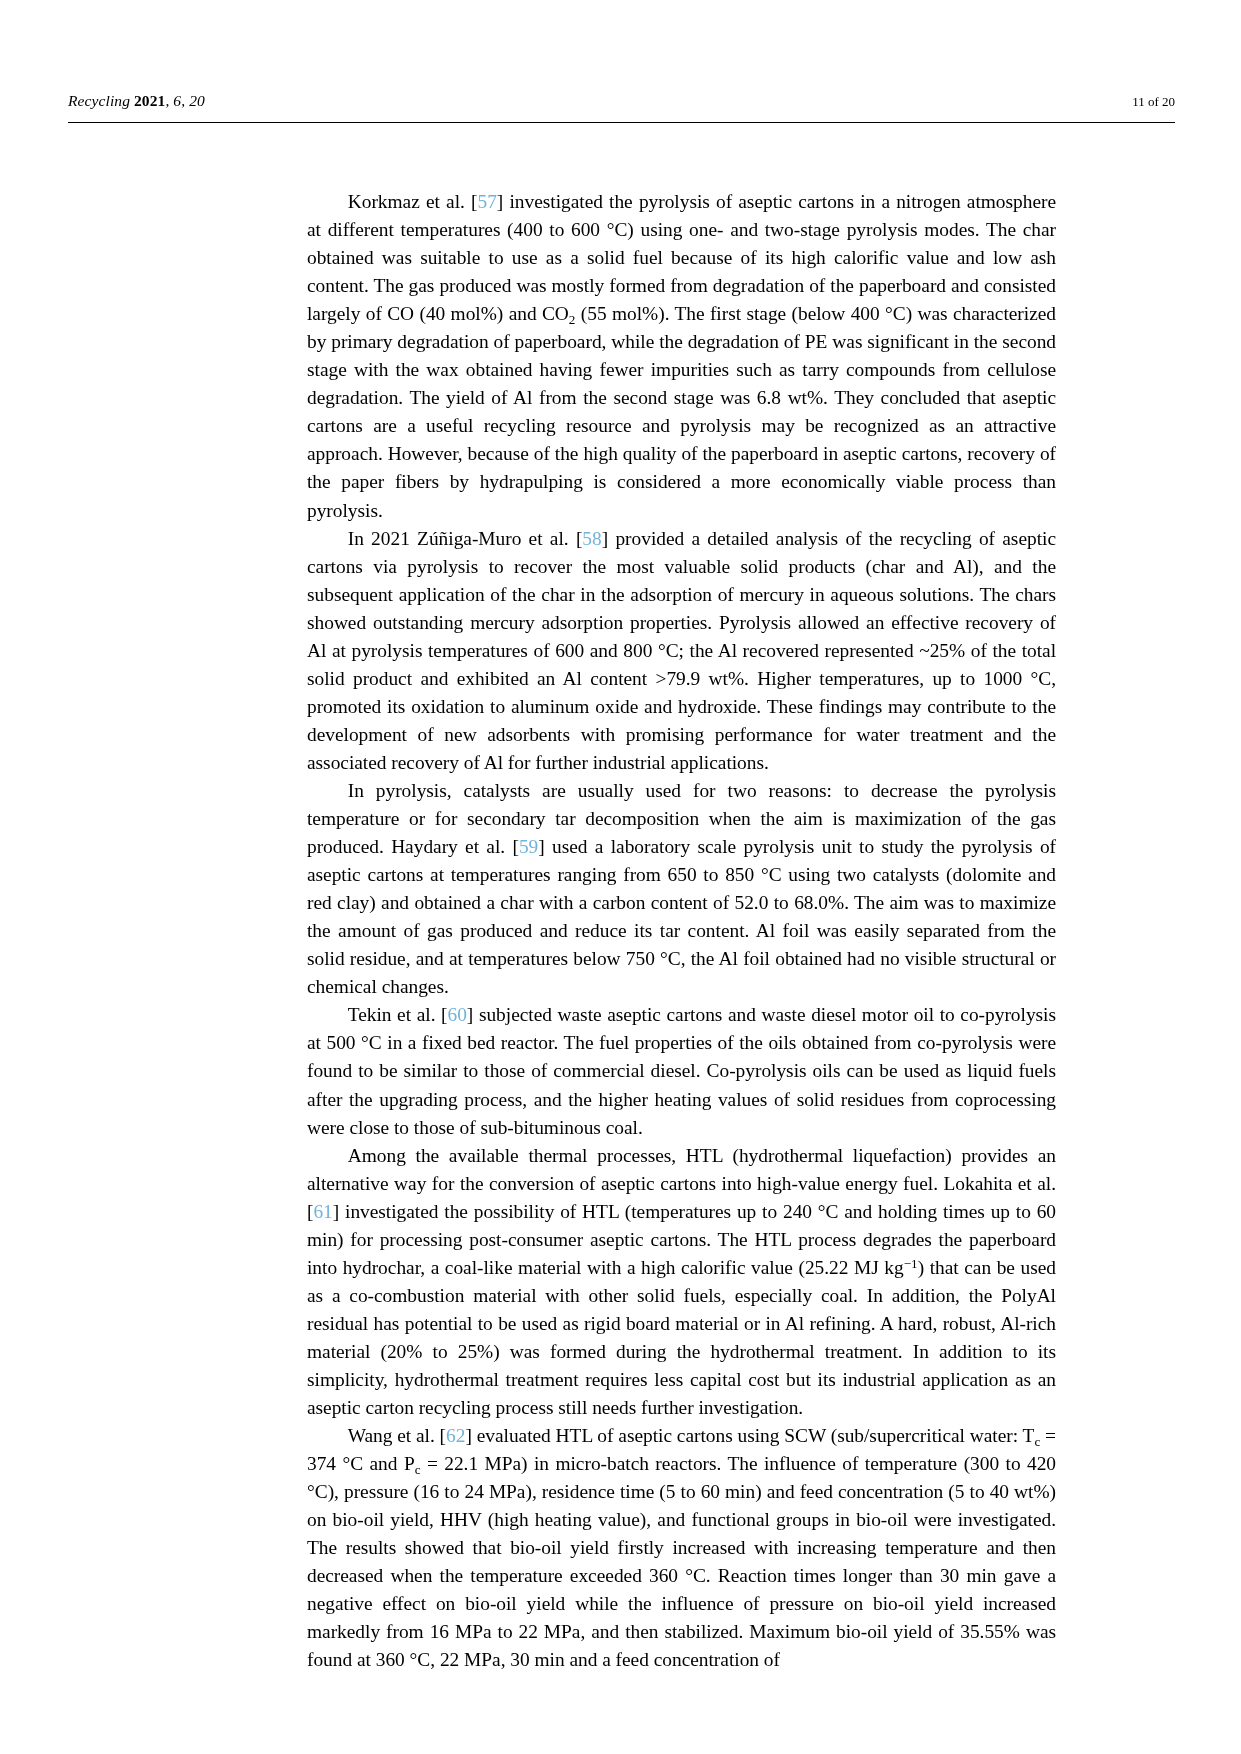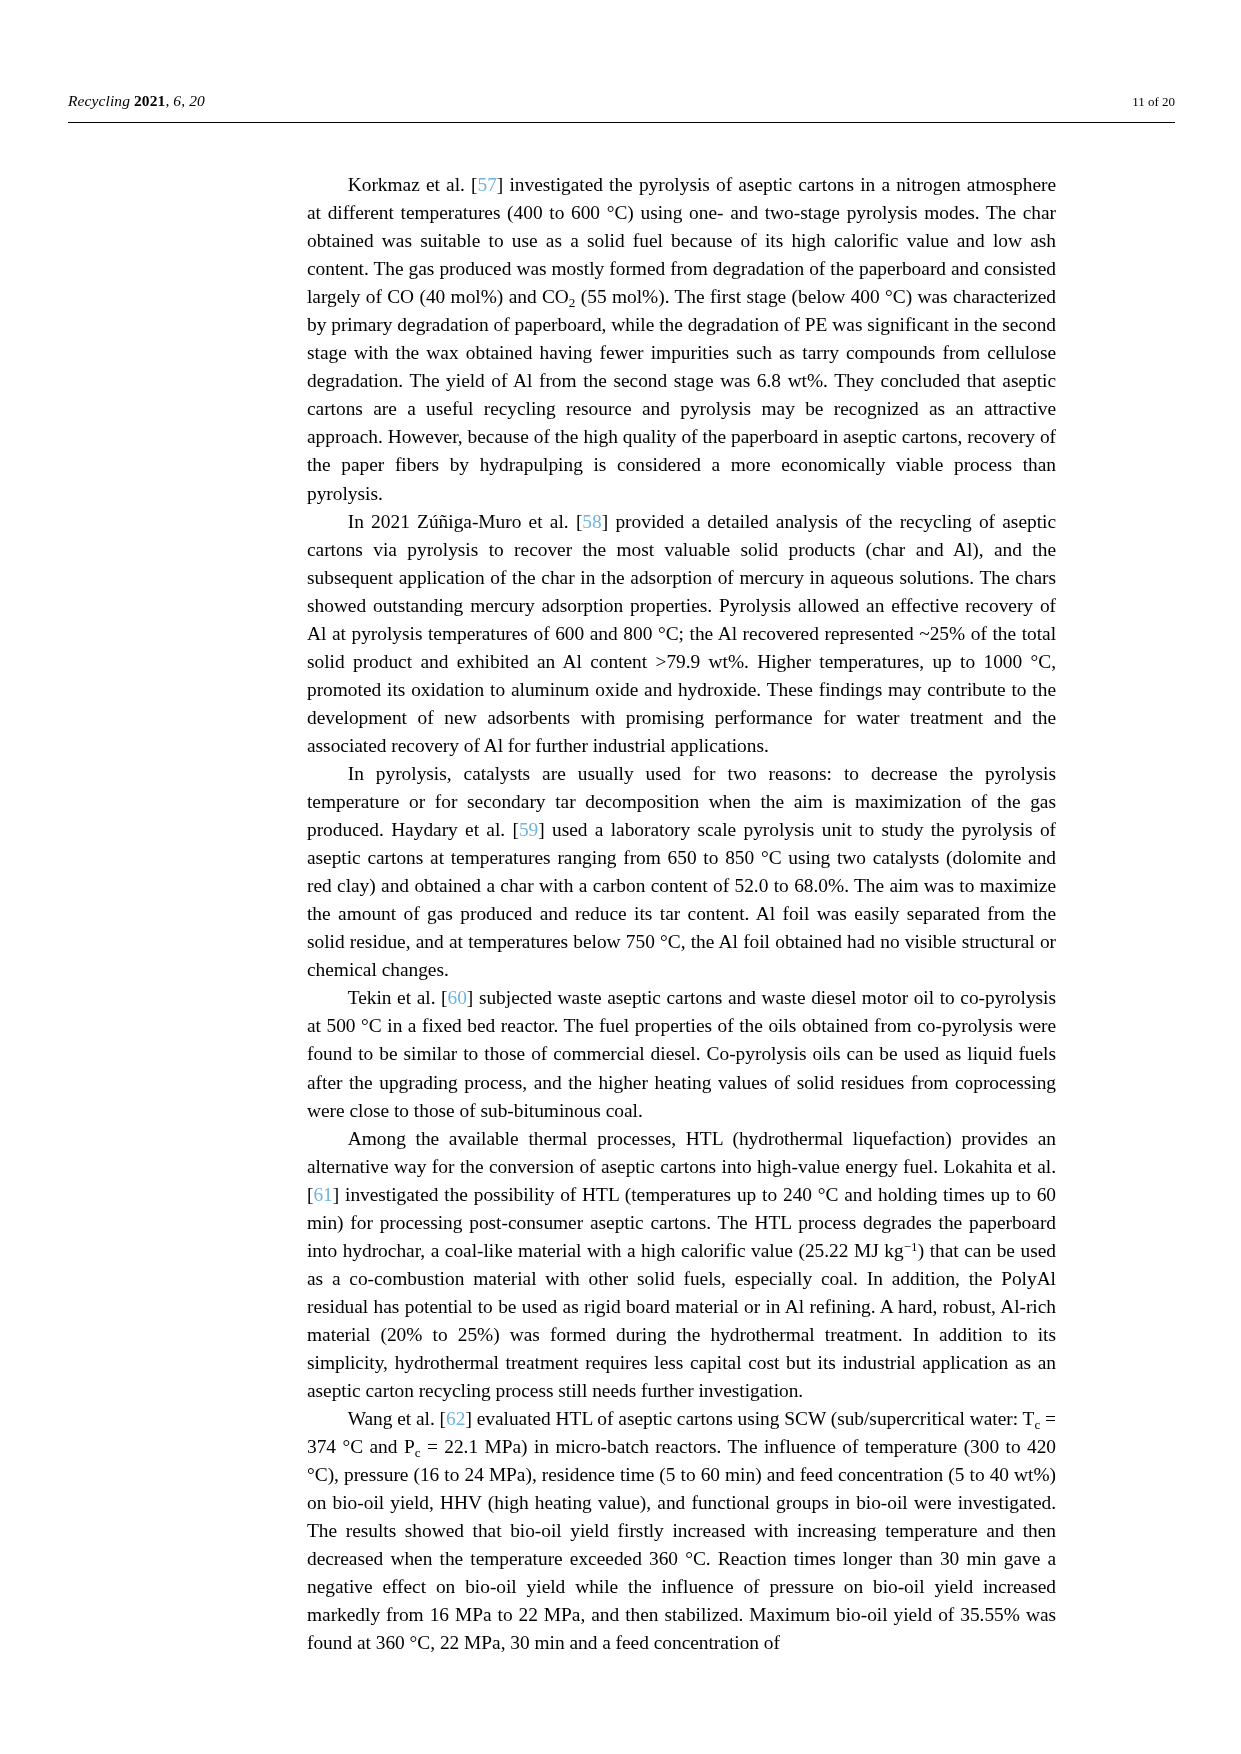--- a/index.html
+++ b/index.html
@@ -51,21 +51,21 @@
     left: 68px;
     top: 122px;
     width: 1107px;
     height: 1px;
     background: #000000;
   }
   
   .column {
     position: absolute;
     left: 307px;
-    top: 171px;
+    top: 188px;
     width: 749px;
   }
   p.para {
     margin: 0;
     font-size: 19.4px;
     line-height: 28.05px;
     text-align: justify;
     text-justify: inter-word;
     hyphens: none;
     text-indent: 2.1em;

